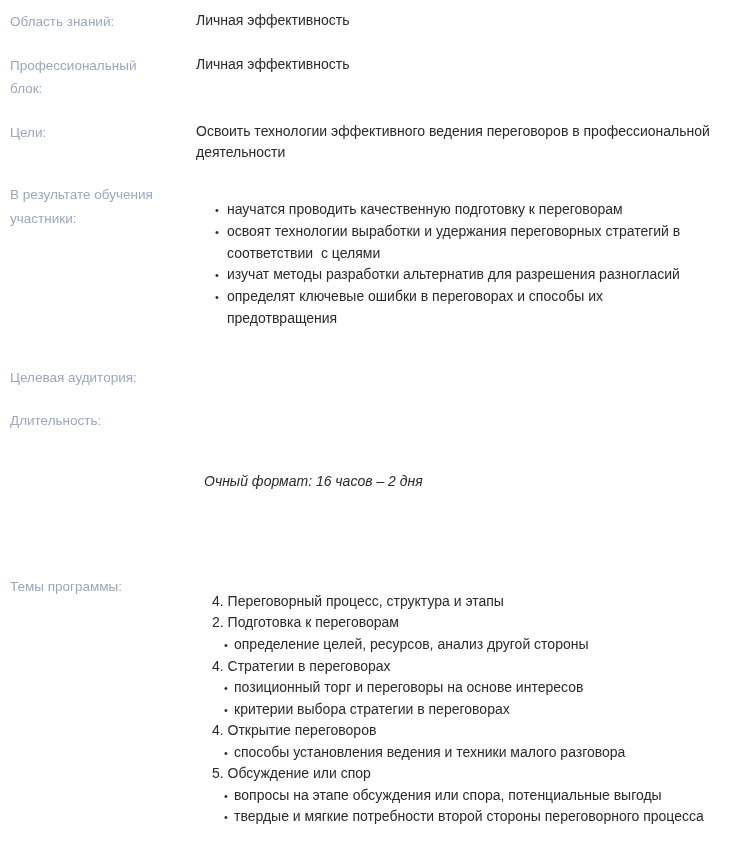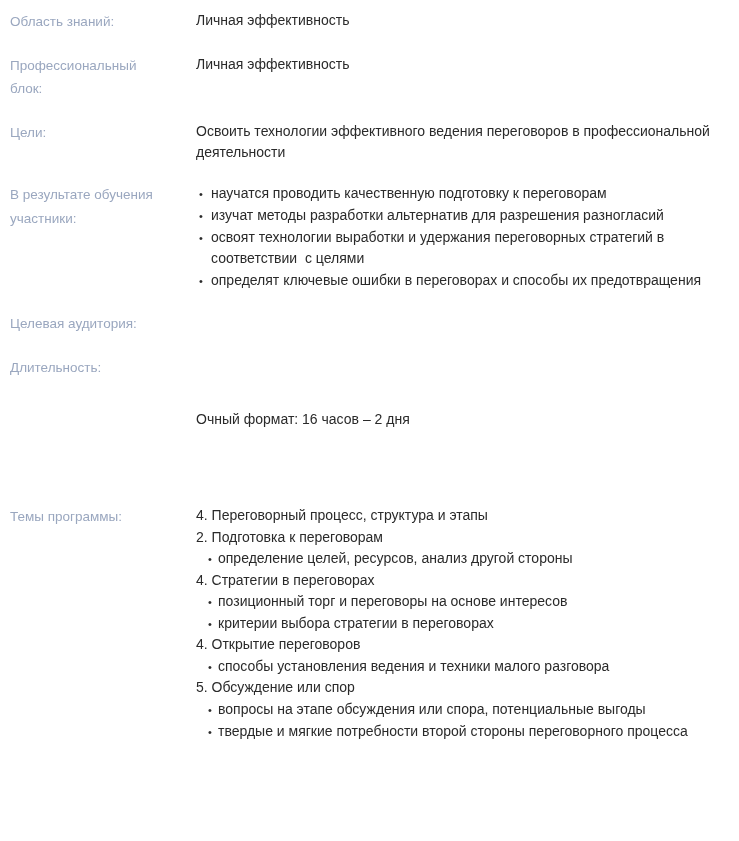--- a/index.html
+++ b/index.html
@@ -27,24 +27,24 @@
     font-size: 13.5px;
     line-height: 1.75;
     padding-right: 12px;
   }
   .value {
     font-size: 14px;
     line-height: 1.5;
     white-space: pre-wrap;
   }
   .value.airy { line-height: 1.85; }
-  .value p { margin: 0; }
+  .value p { margin: 8px; font-style: italic; }
   .value p + p { margin-top: 1px; }
 
-  ul { list-style: none; margin: 0; padding: 0; }
+  ul { list-style: none; margin: 16px; padding: 0; }
 
   
   .bullets li {
     position: relative;
     padding-left: 15px;
     font-size: 14px;
     line-height: 1.56;
     white-space: pre-wrap;
   }
   .bullets li::before {
@@ -94,22 +94,22 @@
 
   <div class="row">
     <div class="label">Цели:</div>
     <div class="value">Освоить технологии эффективного ведения переговоров в профессиональной деятельности</div>
   </div>
 
   <div class="row">
     <div class="label">В результате обучения участники:</div>
     <ul class="bullets">
       <li>научатся проводить качественную подготовку к переговорам</li>
+      <li>освоят технологии выработки и удержания переговорных стратегий в соответствии  с целями</li>
       <li>изучат методы разработки альтернатив для разрешения разногласий</li>
-      <li>освоят технологии выработки и удержания переговорных стратегий в соответствии  с целями</li>
       <li>определят ключевые ошибки в переговорах и способы их предотвращения</li>
     </ul>
   </div>
 
   <div class="row">
     <div class="label">Целевая аудитория:</div>
   </div>
 
   <div class="row">
     <div class="label">Длительность:</div>

